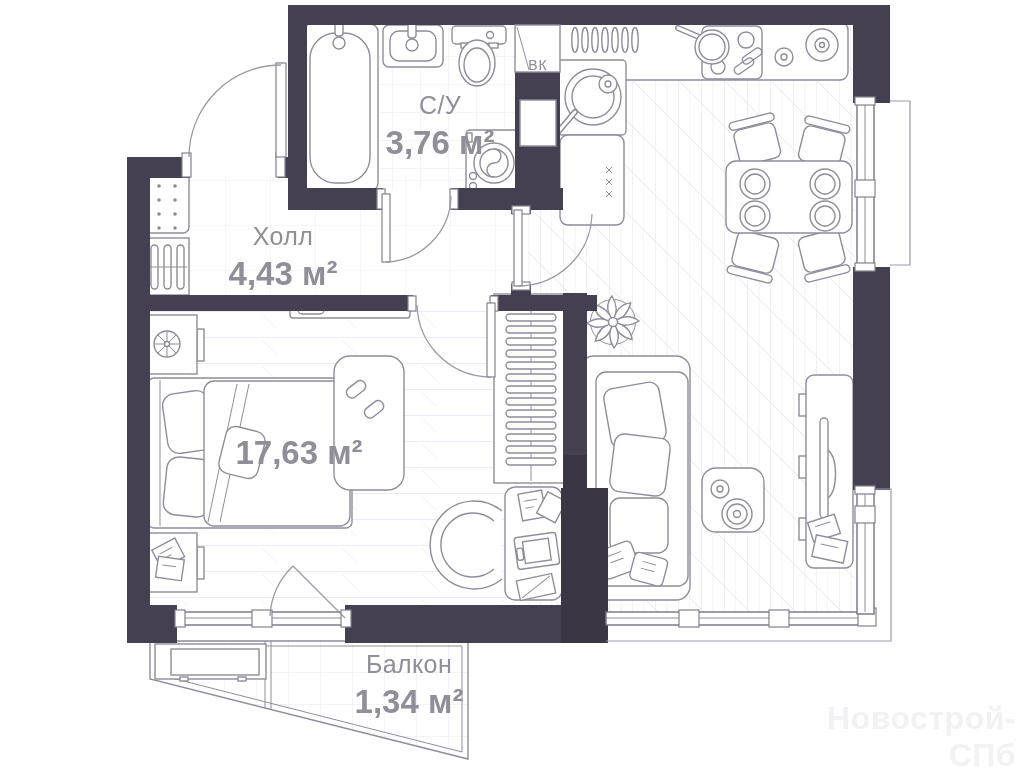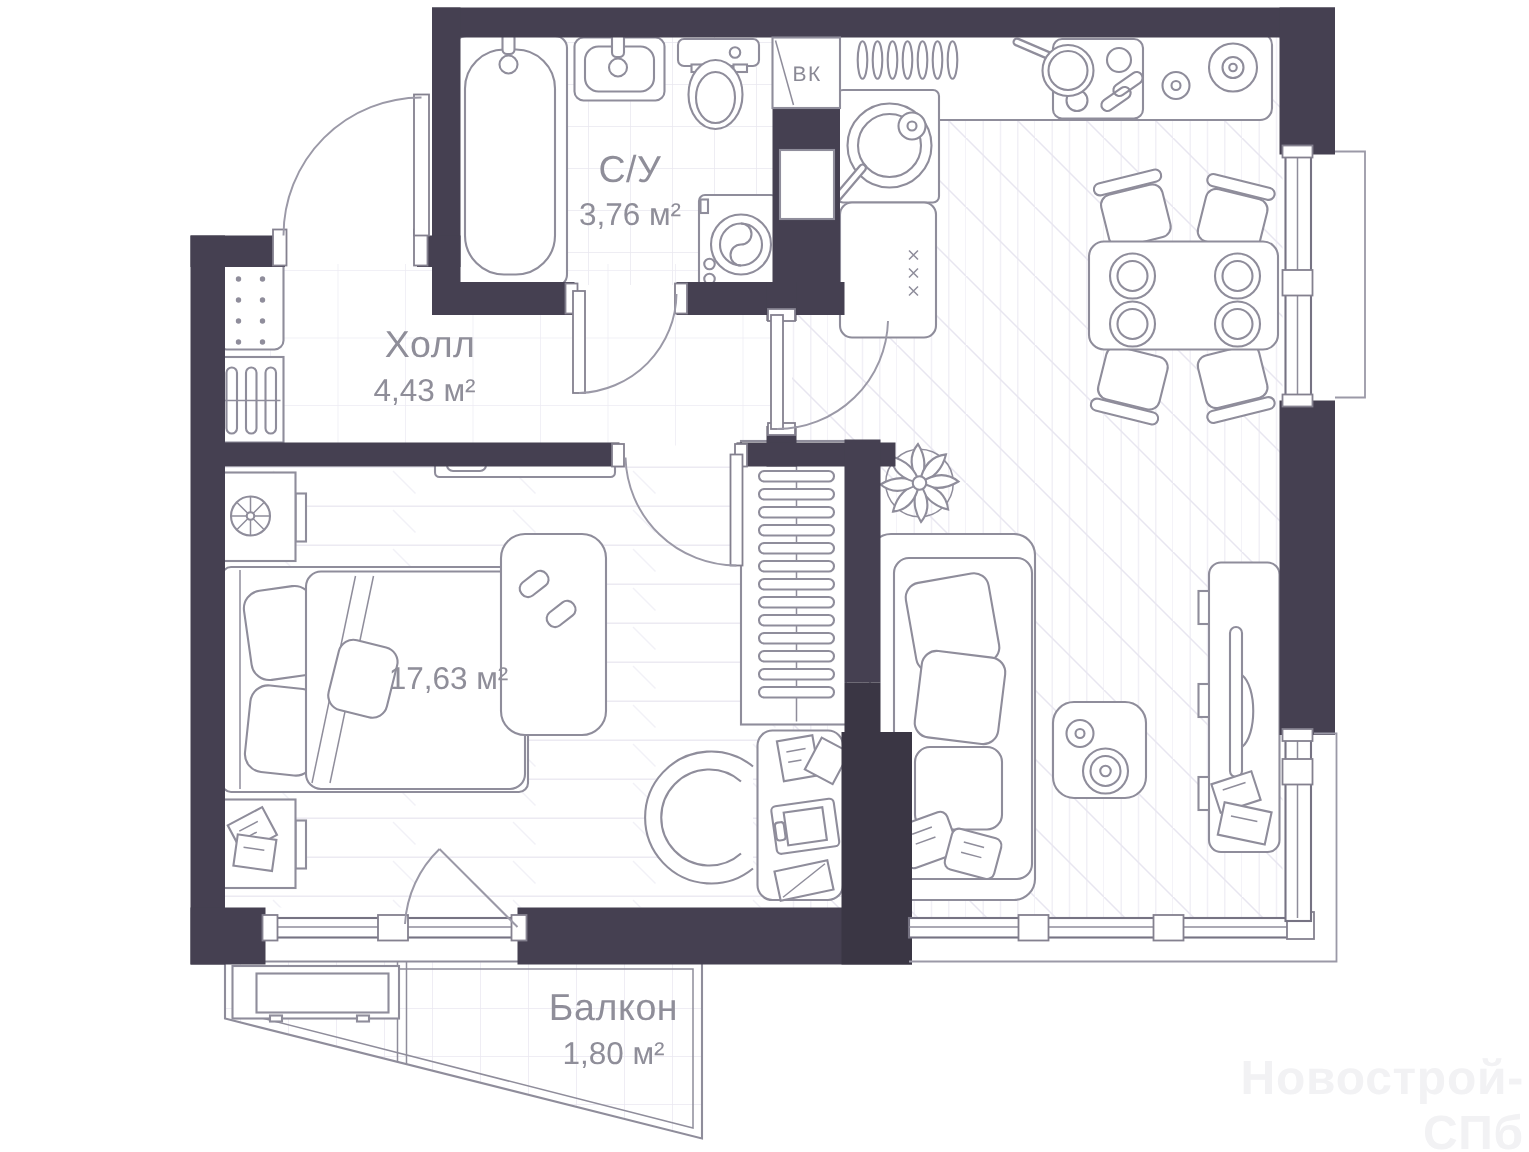--- a/index.html
+++ b/index.html
@@ -13,23 +13,23 @@
   .n  {fill:none;stroke:#8f8d9b;stroke-width:1.4;}
   .thin{fill:none;stroke:#8f8d9b;stroke-width:1;}
   .cap{fill:#ffffff;stroke:#84818f;stroke-width:1.2;}
   .win{fill:#ffffff;stroke:#767383;stroke-width:1.4;}
   .arc{fill:none;stroke:#9b99a7;stroke-width:1.3;}
   .sill{fill:none;stroke:#9b99a7;stroke-width:1.2;}
   
   .room-label{position:absolute;transform:translate(-50%,-50%);text-align:center;
               color:#8f8e99;line-height:1.3;pointer-events:none;white-space:nowrap;}
   .room-name{display:block;font-size:25px;letter-spacing:.4px;}
-  .room-area{display:block;font-size:21px;}
+  .room-area{display:block;font-size:33px;font-weight:bold;}
   .shaft-label{position:absolute;transform:translate(-50%,-50%);font-size:14px;
-               color:#8a8995;letter-spacing:1px;}
+               color:#8a8995;letter-spacing:1px;margin-top:16px;}
   .watermark{position:absolute;left:788px;top:700px;width:228px;text-align:right;
              font-size:32px;font-weight:bold;color:#f2f2f4;letter-spacing:.5px;}
 </style>
 </head>
 <body>
 
 <div class="stage">
 <svg width="1019" height="768" viewBox="0 0 1019 768">
   <defs>
     <pattern id="tile28" width="28" height="28" patternUnits="userSpaceOnUse">
@@ -435,32 +435,32 @@
       <rect x="487" y="303" width="8" height="74" class="cap"></rect>
       <path d="M491,377 A74,74 0 0 1 417,305" class="arc"></path>
     </g>
     <g>
       <line x1="345" y1="618" x2="293" y2="566" class="arc"></line>
       <path d="M270,616 A75,75 0 0 1 293,566" class="arc"></path>
     </g>
   </g>
 </svg>
 
-<div class="room-label" style="left:420px;top:127px;">
+<div class="room-label" style="left:440px;top:127px;">
   <span class="room-name">С/У</span>
   <span class="room-area">3,76 м²</span>
 </div>
-<div class="room-label" style="left:283px;top:244px;text-align:right;">
+<div class="room-label" style="left:283px;top:258px;">
   <span class="room-name">Холл</span>
   <span class="room-area">4,43 м²</span>
 </div>
 <div class="room-label" style="left:741px;top:316px;">
 </div>
 <div class="room-label" style="left:299px;top:453px;">
   <span class="room-area">17,63 м²</span>
 </div>
 <div class="room-label" style="left:409px;top:686px;">
   <span class="room-name">Балкон</span>
-  <span class="room-area">1,80 м²</span>
+  <span class="room-area">1,34 м²</span>
 </div>
 <div class="shaft-label" style="left:538px;top:49px;">ВК</div>
 <div class="watermark">Новострой-СПб</div>
 </div>
 
 </body></html>

